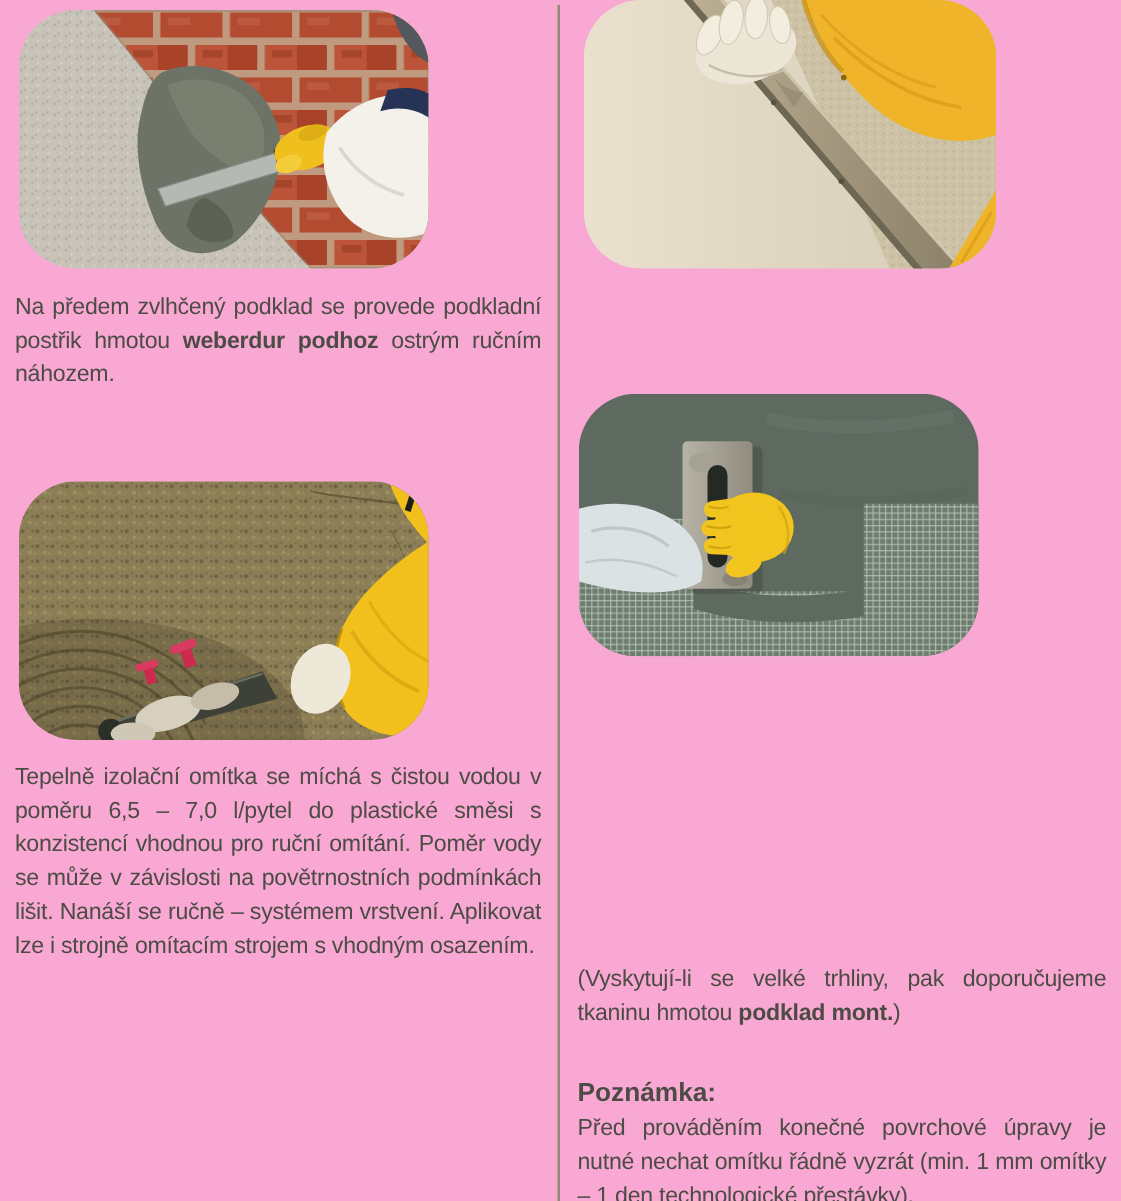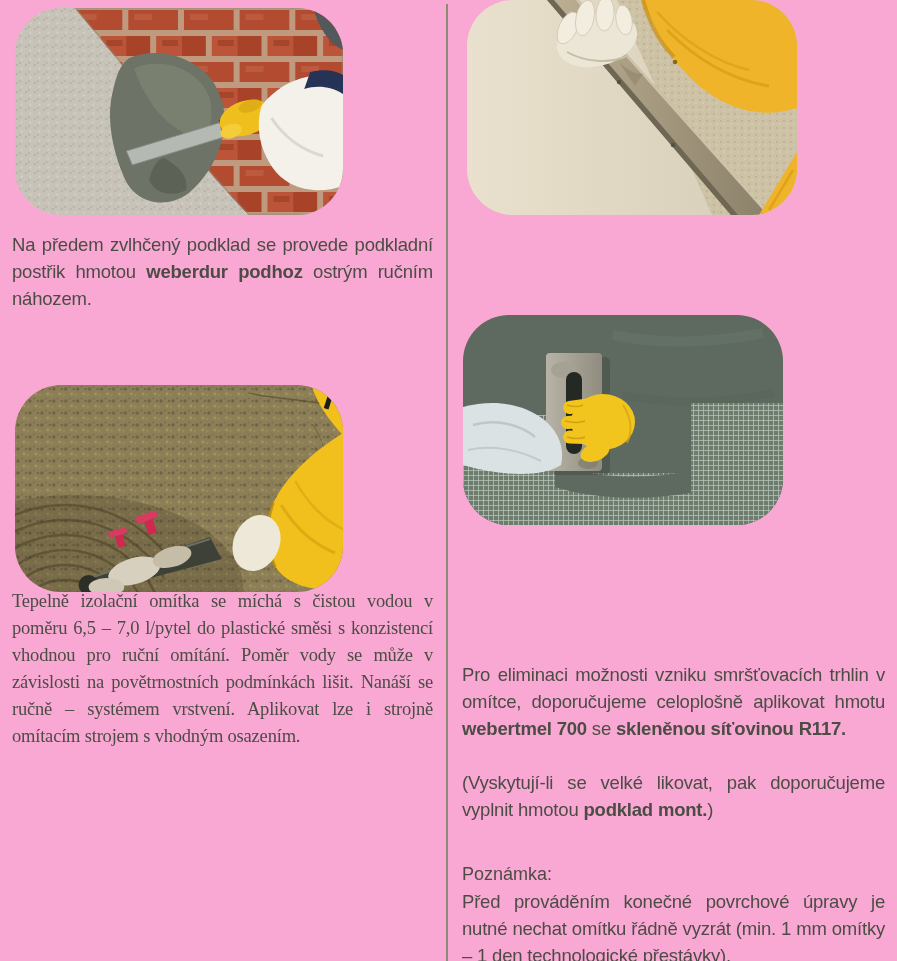--- a/index.html
+++ b/index.html
@@ -31,23 +31,23 @@
   }
   .photo svg{display:block;width:100%;height:100%;}
   .divider{
     position:absolute;
     left:446px;top:4px;
     width:2px;height:957px;
     background:#8c8c74;
   }
   .note-heading{
     position:absolute;
-    font-size:18px;
+    font-size:21px;
     line-height:27px;
-    font-weight:normal;
+    font-weight:bold;
     margin:0;
   }
 </style>
 </head>
 <body>
 
 <div class="page">
 
   <figure class="photo" style="left:15px;top:8px;width:328px;height:207px;" aria-label="Hand in yellow glove with steel trowel throwing grey base-coat mortar onto an old brick wall next to grey stucco">
     <svg viewBox="0 0 330 207" preserveAspectRatio="none">
@@ -145,21 +145,21 @@
         <rect x="132" y="132" width="9" height="17" fill="#ce2a50"></rect>
         <rect x="125" y="128" width="22" height="7" rx="3" fill="#d93b60"></rect>
       </g>
       <g transform="rotate(-15 106 156)">
         <rect x="102" y="148" width="8" height="14" fill="#ce2a50"></rect>
         <rect x="96" y="144" width="19" height="6" rx="3" fill="#d93b60"></rect>
       </g>
     </svg>
   </figure>
 
-  <p class="para" style="left:12px;top:588px;width:421px;font-family:Liberation Serif, serif;"><span>Tepelně izolační omítka se míchá s čistou vo­dou v poměru 6,5 – 7,0 l/pytel do plastické směsi s konzistencí vhodnou pro ruční omítání. Poměr vody se může v závislosti na povětrnostních podmínkách lišit. Nanáší se ručně – systémem vrstvení. Aplikovat lze i strojně omítacím strojem s vhodným osazením.</span></p>
+  <p class="para" style="left:12px;top:607px;width:421px;"><span>Tepelně izolační omítka se míchá s čistou vo­dou v poměru 6,5 – 7,0 l/pytel do plastické směsi s konzistencí vhodnou pro ruční omítání. Poměr vody se může v závislosti na povětrnostních podmínkách lišit. Nanáší se ručně – systémem vrstvení. Aplikovat lze i strojně omítacím strojem s vhodným osazením.</span></p>
 
   <div class="divider"></div>
 
   <figure class="photo" style="left:467px;top:0px;width:330px;height:215px;" aria-label="Arm in yellow sleeve with white glove levelling fresh mortar with a long darby lath over cream plaster">
     <svg viewBox="0 0 330 215" preserveAspectRatio="none">
       <defs>
         <linearGradient id="wall2" x1="0" y1="0" x2="1" y2="0">
           <stop offset="0" stop-color="#e9e1cd"></stop>
             <stop offset="1" stop-color="#d5ccb6"></stop>
         </linearGradient>
@@ -238,20 +238,19 @@
         <rect x="98" y="100" width="44" height="13" rx="6.5" fill="#f2c41e" transform="rotate(-4 120 106)"></rect>
         <rect x="100" y="116" width="42" height="13" rx="6.5" fill="#f2c41e" transform="rotate(2 121 122)"></rect>
         <ellipse cx="132" cy="137" rx="15" ry="9" fill="#f2c41e" transform="rotate(-20 132 137)"></ellipse>
         <path d="M104 90 C110 92 116 92 120 90 M102 106 C110 108 116 108 122 106 M104 122 C110 124 118 124 122 122" stroke="#d1a30f" stroke-width="1.5" fill="none"></path>
         <path d="M160 90 C168 102 170 116 164 128" stroke="#d1a30f" stroke-width="2" fill="none" opacity="0.7"></path>
       </g>
     </svg>
   </figure>
 
 
-  <p class="para" style="left:462px;top:661px;width:423px;"><span>Pro eliminaci možnosti vzniku smršťovacích trhlin v omítce, doporučujeme celoplošně ap­likovat hmotu </span><b>webertmel 700</b><span> se </span><b>skleněnou síťo­vinou R117.</b></p>
-
-  <p class="para" style="left:462px;top:769px;width:423px;"><span>(Vyskytují-li se velké likovat, pak doporučujeme vyplnit hmotou </span><b>podklad mont.</b><span>)</span></p>
+
+  <p class="para" style="left:462px;top:769px;width:423px;"><span>(Vyskytují-li se velké trhliny, pak doporučujeme tkaninu hmotou </span><b>podklad mont.</b><span>)</span></p>
 
   <p class="note-heading" style="left:462px;top:861px;">Poznámka:</p>
   <p class="para" style="left:462px;top:888px;width:423px;"><span>Před prováděním konečné povrchové úpravy je nutné nechat omítku řádně vyzrát (min. 1 mm omítky – 1 den technologické přestávky).</span></p>
 
 </div>
 
 </body></html>

